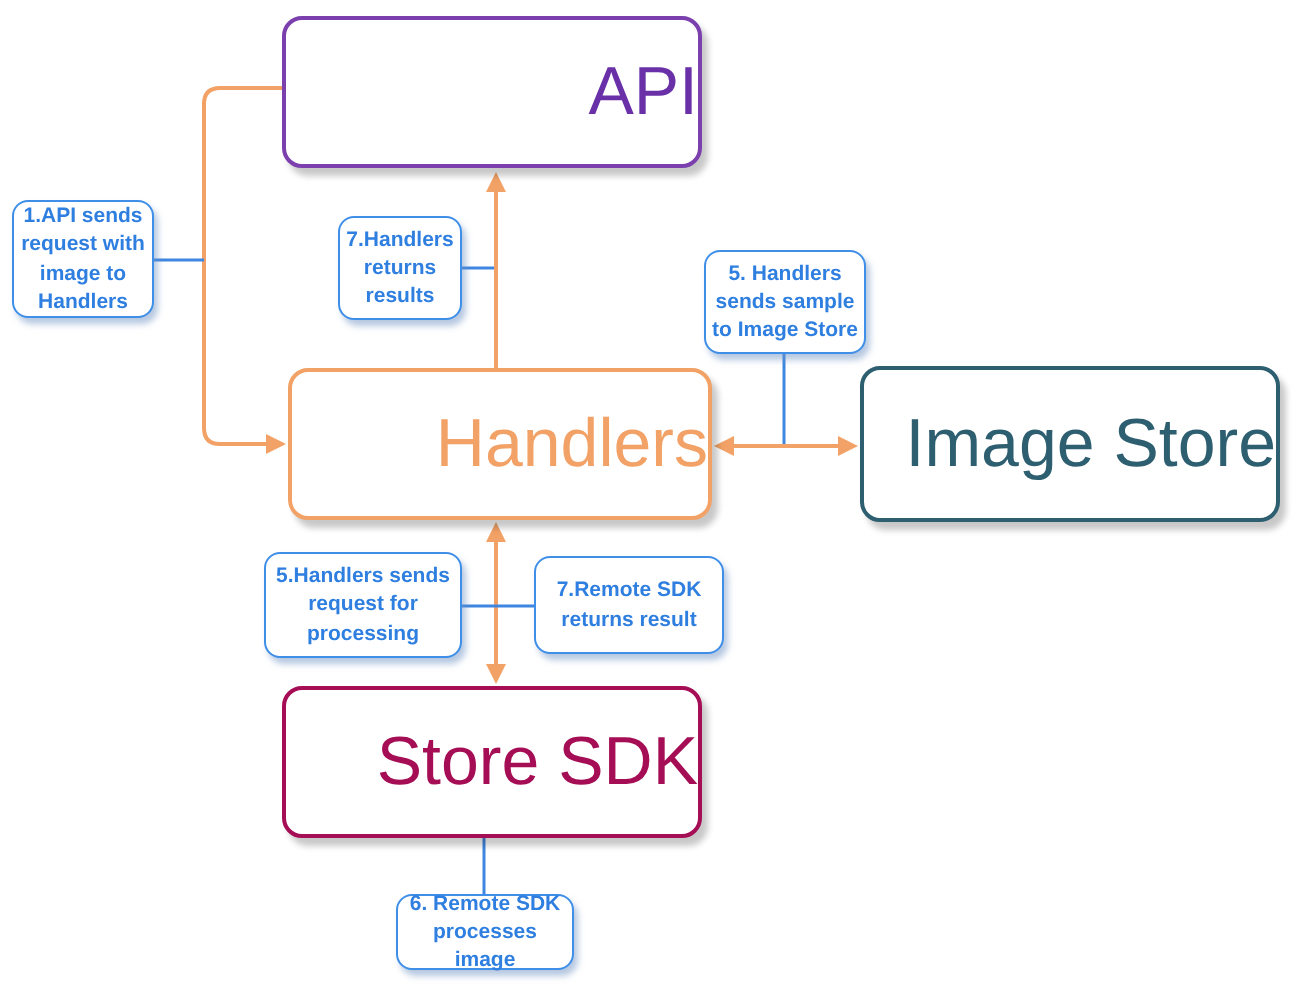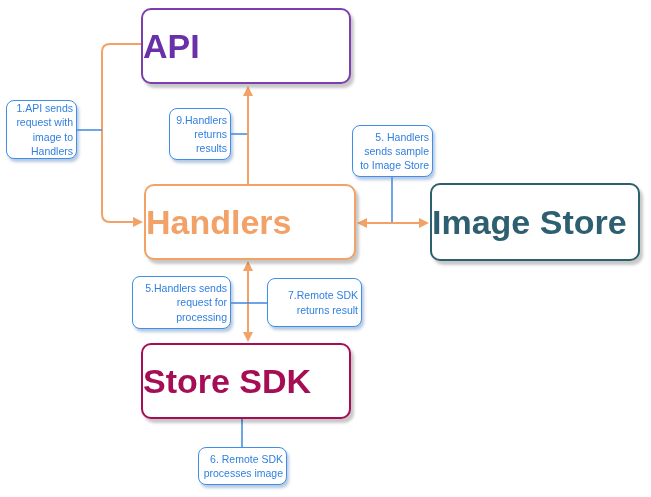--- a/index.html
+++ b/index.html
@@ -14,45 +14,45 @@
   .wire{fill:none;}
   .wire.orange{stroke:var(--orange,#F2A266);stroke-width:2;}
   .wire.blue{stroke:var(--blue-wire,#3E86E0);stroke-width:1.5;}
   .head-orange{fill:var(--orange,#F2A266);stroke:none;}
 
   .node{
     position:absolute;
     background:#ffffff;
     border:2px solid;
     border-radius:10px;
-    display:flex;align-items:center;justify-content:flex-start;
+    display:flex;align-items:center;justify-content:flex-end;
     box-shadow:3px 4px 3px rgba(0,0,0,0.22);
     box-sizing:border-box;
     font-size:34px;
     white-space:nowrap;
-    font-weight:bold;
   }
   .node-api{border-color:var(--purple,#7C3FAE);color:var(--purple-text,#6930A8);}
   .node-handlers{border-color:var(--orange,#F2A266);color:var(--orange,#F2A266);}
   .node-image-store{border-color:var(--teal,#2E5F71);color:var(--teal,#2E5F71);}
   .node-remote-sdk{border-color:var(--crimson,#A50D55);color:var(--crimson,#A50D55);}
 
   .step{
     position:absolute;
     background:#ffffff;
     border:1.5px solid var(--blue-border,#3F8FE8);
     border-radius:8px;
     color:var(--blue-text,#2F7FE0);
     display:flex;align-items:center;justify-content:center;
-    text-align:right;
+    text-align:center;
     box-shadow:2px 3px 3px rgba(110,145,195,0.5);
     box-sizing:border-box;
     font-size:10.5px;
     line-height:1.35;
     padding:2px 3px;
+    font-weight:bold;
   }
 </style>
 </head>
 <body>
 
 <div class="canvas">
 
   <svg class="wires" width="651" height="497" viewBox="0 0 651 497">
 
     <path class="wire orange" d="M141,44 H110 Q102,44 102,52 V214 Q102,222 110,222 H133"></path>
@@ -90,21 +90,21 @@
 
   <div class="node node-remote-sdk" style="left:141px;top:343px;width:210px;height:76px">
     <span>Store SDK</span>
   </div>
 
   <div class="step" style="left:6px;top:100px;width:71px;height:59px">
     <span>1.API sends request with image to Handlers</span>
   </div>
 
   <div class="step" style="left:169px;top:108px;width:62px;height:52px">
-    <span>9.Handlers returns results</span>
+    <span>7.Handlers returns results</span>
   </div>
 
   <div class="step" style="left:352px;top:125px;width:81px;height:52px">
     <span>5. Handlers sends sample to Image Store</span>
   </div>
 
   <div class="step" style="left:132px;top:276px;width:99px;height:53px">
     <span>5.Handlers sends request for processing</span>
   </div>
 

